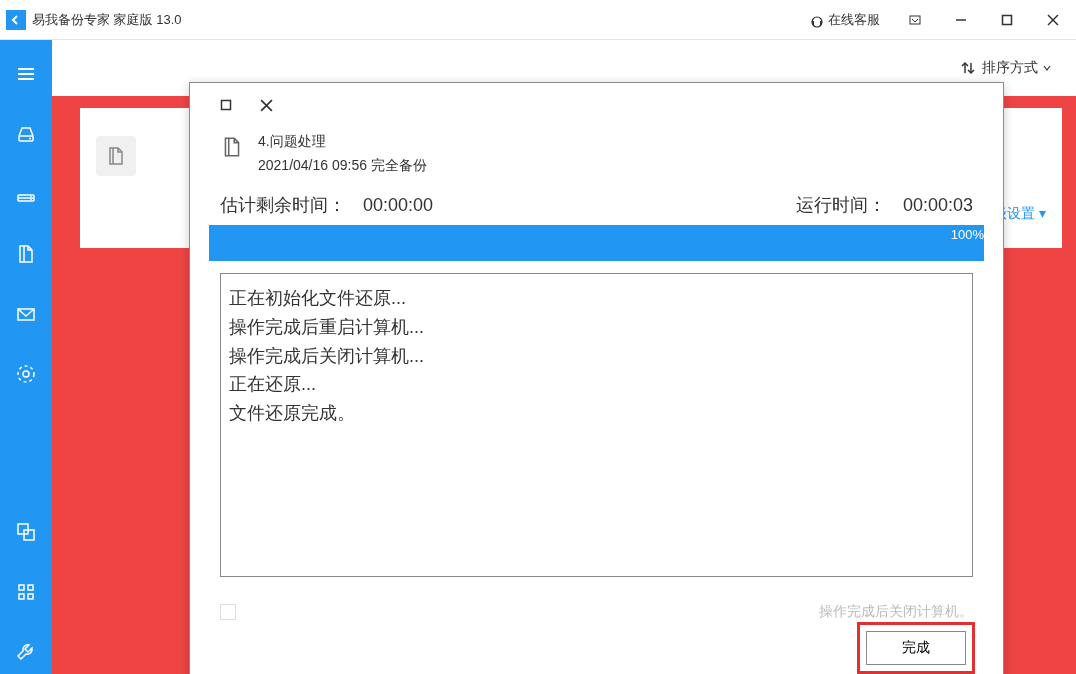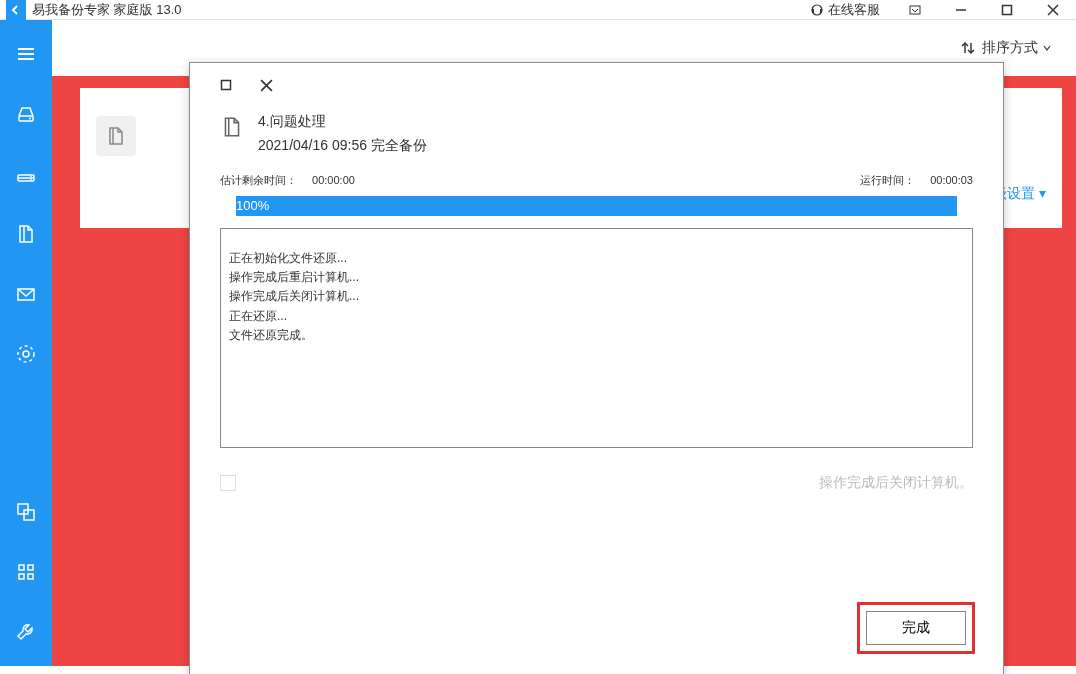--- a/index.html
+++ b/index.html
@@ -1,23 +1,23 @@
 <!DOCTYPE html>
 <html><head>
   <meta charset="utf-8">
   <style>
     * { margin: 0; padding: 0; box-sizing: border-box; }
     body { font-family: "Microsoft YaHei", Arial, sans-serif; font-size: 13px; color: #333; background: #fff; width: 1076px; height: 674px; overflow: hidden; }
     
     
-    .titlebar { height: 20px; display: flex; align-items: center; background: #fff; border-bottom: 1px solid #e5e5e5; }
+    .titlebar { height: 40px; display: flex; align-items: center; background: #fff; border-bottom: 1px solid #e5e5e5; }
     .titlebar-icon { width: 20px; height: 20px; margin: 0 6px; background: #2196F3; display: flex; align-items: center; justify-content: center; color: white; font-size: 12px; font-weight: bold; }
     .titlebar-title { flex: 0 0 auto; font-size: 13px; }
     .titlebar-spacer { flex: 1; }
-    .titlebar-service { display: flex; align-items: center; margin-right: 12px; cursor: pointer; }
+    .titlebar-service { display: flex; align-items: flex-end; margin-right: 12px; cursor: pointer; }
     .titlebar-btn { width: 46px; height: 28px; display: flex; align-items: center; justify-content: center; cursor: pointer; }
     
     
     .main { display: flex; height: 646px; }
     .sidebar { width: 52px; background: #2196F3; display: flex; flex-direction: column; align-items: center; }
     .sidebar-item { width: 52px; height: 52px; display: flex; align-items: center; justify-content: center; color: white; cursor: pointer; margin-top: 8px; }
     .sidebar-item:first-child { margin-top: 8px; }
     .sidebar-spacer { flex: 1; }
     
     
@@ -36,27 +36,27 @@
     .dialog-titlebar { height: 44px; display: flex; align-items: center; padding: 0 16px; }
     .dialog-title { flex: 1; font-size: 15px; }
     .dialog-ctrl { width: 40px; height: 40px; display: flex; align-items: center; justify-content: center; cursor: pointer; }
     
     .dialog-header { padding: 6px 30px 18px 30px; display: flex; align-items: flex-start; }
     .dialog-header-icon { margin-right: 14px; margin-top:2px; color:#555;}
     .dialog-header-text { }
     .dialog-header-line1 { font-size: 14px; color: #333; margin-bottom: 6px; }
     .dialog-header-line2 { font-size: 14px; color: #333; }
     
-    .dialog-times { display: flex; padding: 0 30px 8px 30px; font-size: 11px; }
+    .dialog-times { display: flex; padding: 0 30px 8px 30px; font-size: 18px; }
     .dialog-times-left { flex: 1; }
     .dialog-times-val { margin-left: 12px; }
     
-    .progress-bar { margin: 0 46px; height: 20px; background: #2196F3; color: white; text-align: left; line-height: 20px; font-size: 13px; }
-    
-    .log-box { margin: 12px 30px 0 30px; height: 220px; border: 1px solid #888; padding: 20px 8px; font-size: 12px; line-height: 1.6; overflow: auto; }
+    .progress-bar { margin: 0 19px; height: 36px; background: #2196F3; color: white; text-align: right; line-height: 20px; font-size: 13px; }
+    
+    .log-box { margin: 12px 30px 0 30px; height: 304px; border: 1px solid #888; padding: 10px 8px; font-size: 18px; line-height: 1.6; overflow: auto; }
     
     .checkbox-row { margin: 26px 30px 0 30px; display: flex; align-items: center; color: #bbb; font-size: 14px; justify-content: space-between; }
     .checkbox-row .cb { width: 16px; height: 16px; border: 1px solid #ddd; margin-right: 10px; }
     .checkbox-row + .checkbox-row { margin-top: 10px; }
     
     .dialog-footer { flex: 1; display: flex; align-items: flex-end; justify-content: flex-end; padding: 0 28px 22px 28px; }
     .finish-wrap { border: 3px solid #e03030; padding: 6px; }
     .finish-btn { width: 100px; height: 34px; border: 1px solid #888; background: #fff; font-size: 14px; cursor: pointer; }
     
     svg { display: block; }

